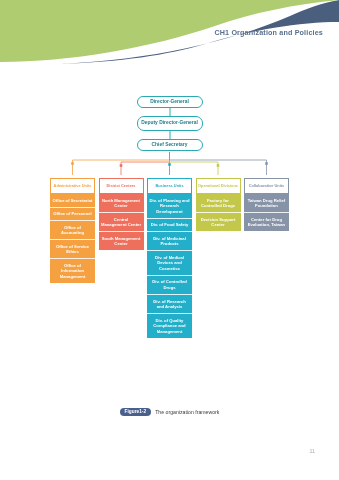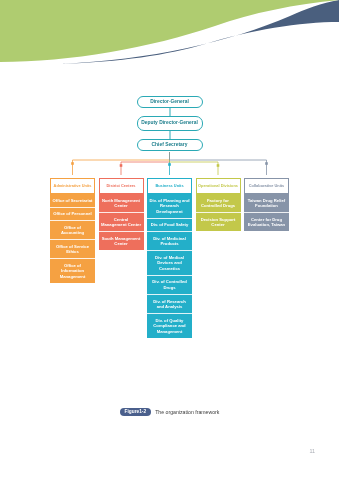--- a/index.html
+++ b/index.html
@@ -191,20 +191,21 @@
 
 <div class="page">
 
   <div class="header-waves">
     <svg width="339" height="72" viewBox="0 0 339 72" xmlns="http://www.w3.org/2000/svg">
       <path id="wave-navy" d="M 339,0 L 339,22 C 300,22 250,30 205,44 C 168,55 120,62 60,64 C 150,60 230,42 290,16 C 305,9 322,3 339,0 Z" fill="#4A5F7E"></path>
       <path id="wave-green" d="M 0,0 L 0,62 C 70,62 150,48 215,26 C 252,13 295,4 339,0 Z" fill="#AFCC70"></path>
     </svg>
   </div>
 
+  <div class="chapter-title">CH1 Organization and Policies</div>
 
   <div class="chart">
 
     <div class="top-box" id="box-dg">Director-General</div>
 
     <div class="vline" id="v1"></div>
 
     <div class="top-box" id="box-ddg">Deputy Director-General</div>
 
     <div class="vline" id="v2"></div>

